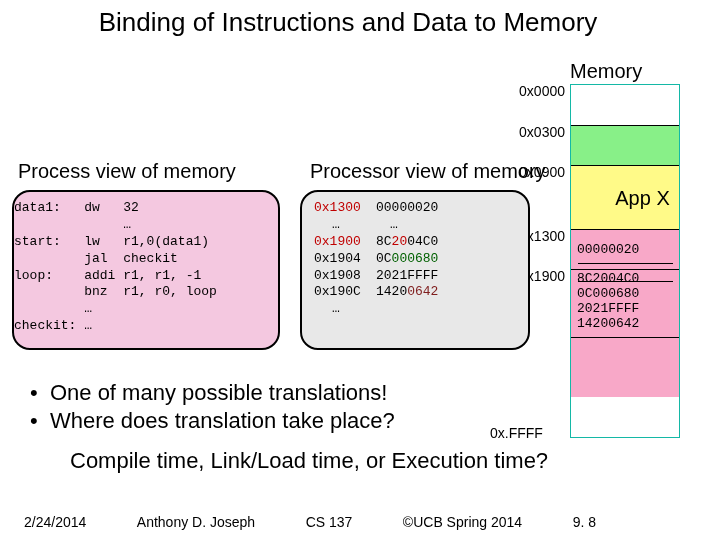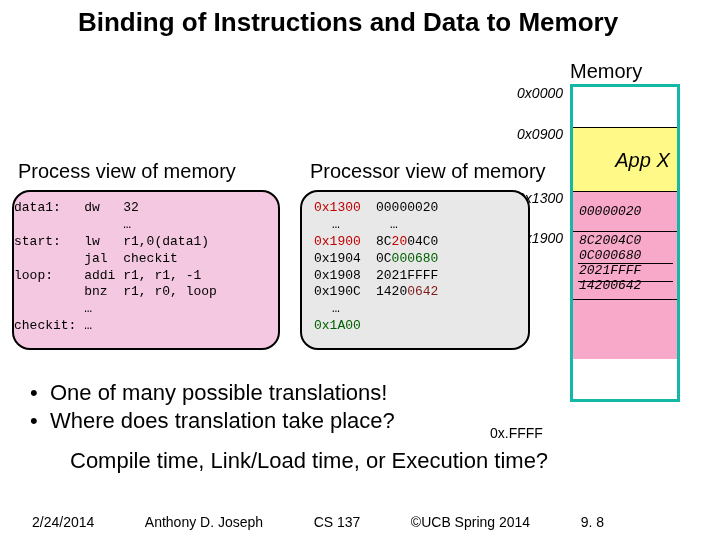--- a/index.html
+++ b/index.html
@@ -1,19 +1,19 @@
 <!DOCTYPE html>
 <html><head>
 <meta charset="utf-8">
 <style>
   * { box-sizing: border-box; margin: 0; padding: 0; }
   body { width: 720px; height: 540px; background: #fff; font-family: Arial, sans-serif; position: relative; overflow: hidden; }
-  .title { text-align: center; font-size: 26px; font-weight: bold; padding: 8px 64px 0 40px; line-height: 1.15; }
+  .title { text-align: center; font-size: 26px; font-weight: normal; padding: 8px 64px 0 40px; line-height: 1.15; }
   .mem-label-top { position: absolute; top: 60px; left: 570px; font-size: 20px; }
-  .mem-diagram { position: absolute; top: 84px; left: 570px; width: 110px; border: 3px solid #14b8a6; font-style: italic; }
+  .mem-diagram { position: absolute; top: 84px; left: 570px; width: 110px; border: 1px solid #14b8a6; }
   .mem-cell { height: 33px; border-top: 1px solid #000; position: relative; }
   .mem-cell:first-child { border-top: none; }
   .mem-cell.green { background: #88f088; }
   .mem-cell.yellow { background: #fffa88; }
   .mem-cell.pink { background: #f8a8c8; }
   .mem-addr { position: absolute; right: 114px; top: 50%; transform: translateY(-50%); font-size: 14px; white-space: nowrap; }
   .mem-addr.top { top: -2px; transform: none; }
   .mem-text { position: absolute; left: 6px; font-family: "Courier New", monospace; font-size: 13px; line-height: 1.15; white-space: pre; }
   .mem-text.lines4 { top: 2px; }
   .mem-text.app { font-family: Arial; font-size: 20px; font-weight: normal; top: 50%; transform: translateY(-50%); left: 0; width: 100%; text-align: center; padding-left: 35px; }
@@ -21,36 +21,39 @@
   .proc-view-label { position: absolute; top: 160px; left: 18px; font-size: 20px; }
   .cpu-view-label { position: absolute; top: 160px; left: 310px; font-size: 20px; }
   .code-box { position: absolute; top: 190px; left: 12px; width: 268px; height: 160px; border: 2px solid #000; border-radius: 18px; background: #f4c8e0; padding: 8px 0; font-family: "Courier New", monospace; font-size: 13px; white-space: pre; line-height: 1.3; }
   .mem-box { position: absolute; top: 190px; left: 300px; width: 230px; height: 160px; border: 2px solid #000; border-radius: 18px; background: #e8e8e8; padding: 8px 12px; font-family: "Courier New", monospace; font-size: 13px; line-height: 1.3; }
   .mem-row { display: flex; }
   .mem-row .a { width: 62px; }
   .mem-row .v { }
   .bullets { position: absolute; top: 380px; left: 30px; font-size: 22px; }
   .bullets .b { margin-bottom: 2px; }
   .sub-q { position: absolute; top: 448px; left: 70px; font-size: 22px; }
-  .footer { position: absolute; bottom: 10px; left: 12px; width: 612px; display: flex; justify-content: space-between; padding: 0 20px; font-size: 14px; }
+  .footer { position: absolute; bottom: 10px; left: 4px; width: 612px; display: flex; justify-content: space-between; padding: 0 20px; font-size: 14px; }
   .ffff-label { position: absolute; top: 425px; left: 490px; font-size: 14px; }
   .red { color: #c00000; }
   .blue { color: #7f1d1d; }
   .green-t { color: #006000; }
   .segline { position: absolute; background: #000; }
 </style>
 </head>
 <body>
 
 <div class="title">Binding of Instructions and Data to Memory</div>
 <div class="mem-label-top">Memory</div>
 
 <div class="mem-diagram">
   <div class="mem-cell" style="height:40px">
     <span class="mem-addr top">0x0000</span>
+  </div>
+  <div class="mem-cell green" style="height:40px">
+    <span class="mem-addr top">0x0300</span>
   </div>
   <div class="mem-cell yellow" style="height:64px">
     <span class="mem-addr top">0x0900</span>
     <span class="mem-text app">App X</span>
   </div>
   <div class="mem-cell pink" style="height:40px">
     <span class="mem-addr top">0x1300</span>
     <span class="mem-text single">00000020</span>
   </div>
   <div class="mem-cell pink" style="height:68px">
@@ -100,23 +103,20 @@
       <span class="a">0x1908</span>
       <span class="v">2021FFFF</span>
     </div>
   <div class="mem-row">
       <span class="a">0x190C</span>
       <span class="v">1420<span class="blue">0642</span></span>
     </div>
   <div class="mem-row">
       <span class="a" style="padding-left:18px">…</span>
     </div>
-  <div class="mem-row">
-      <span class="a green-t">0x1A00</span>
-    </div>
 </div>
 
 <div class="bullets">
   <div class="b">•&nbsp;&nbsp;<span>One of many possible translations!</span></div>
   <div class="b">•&nbsp;&nbsp;<span>Where does translation take place?</span></div>
 </div>
 <div class="ffff-label">0x.FFFF</div>
 <div class="sub-q">Compile time, Link/Load time, or Execution time?</div>
 
 <div class="footer">

